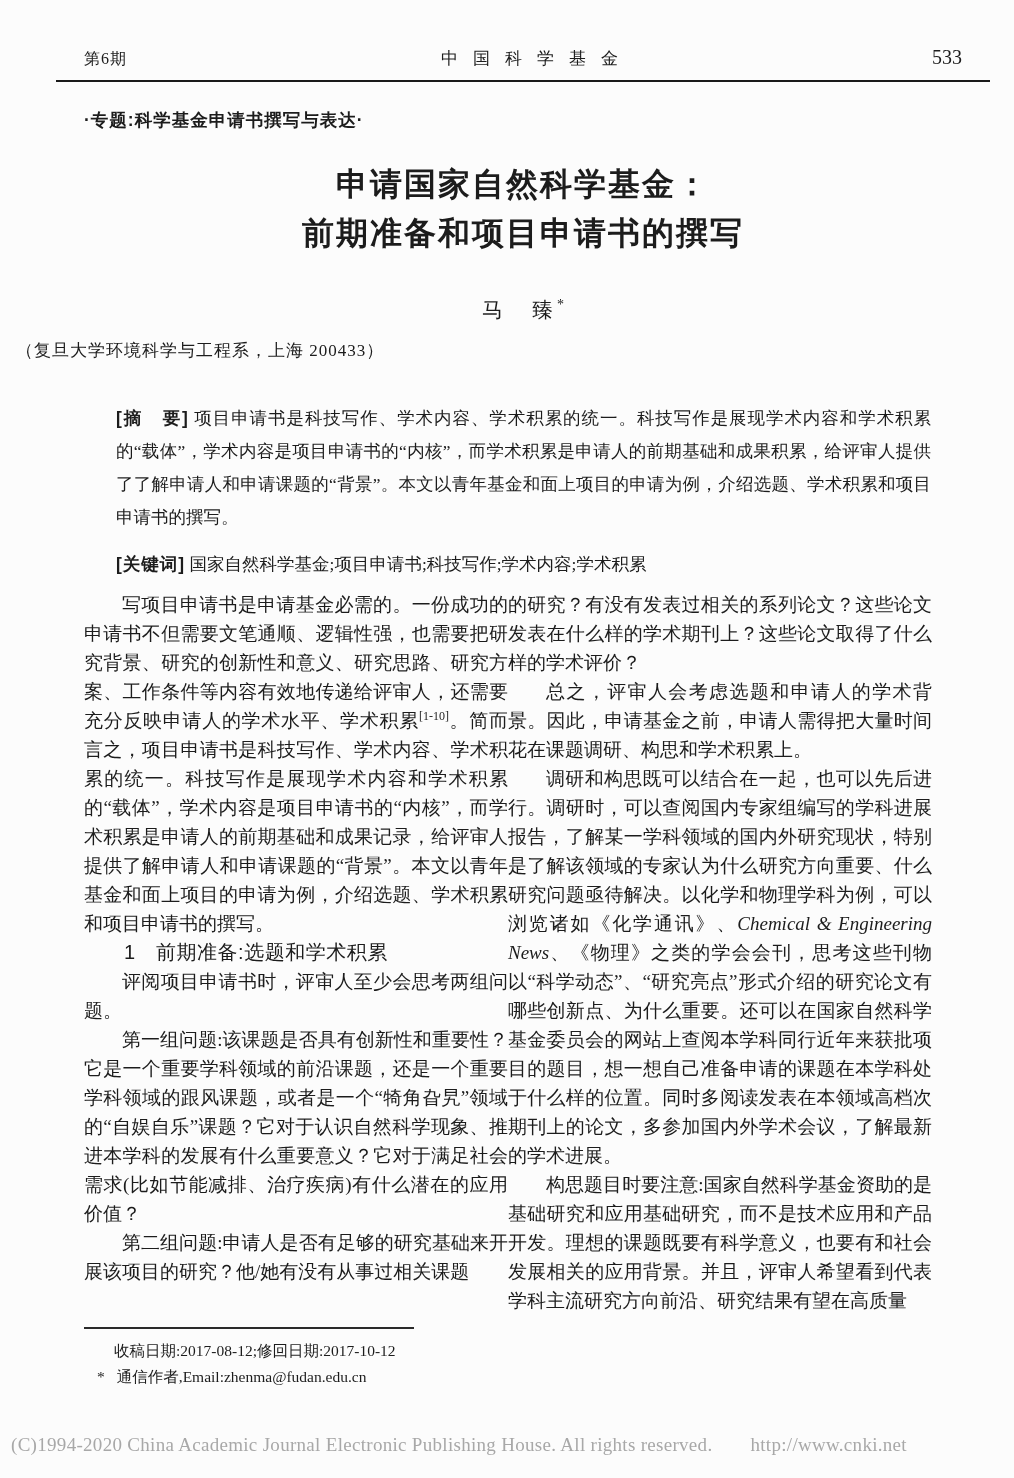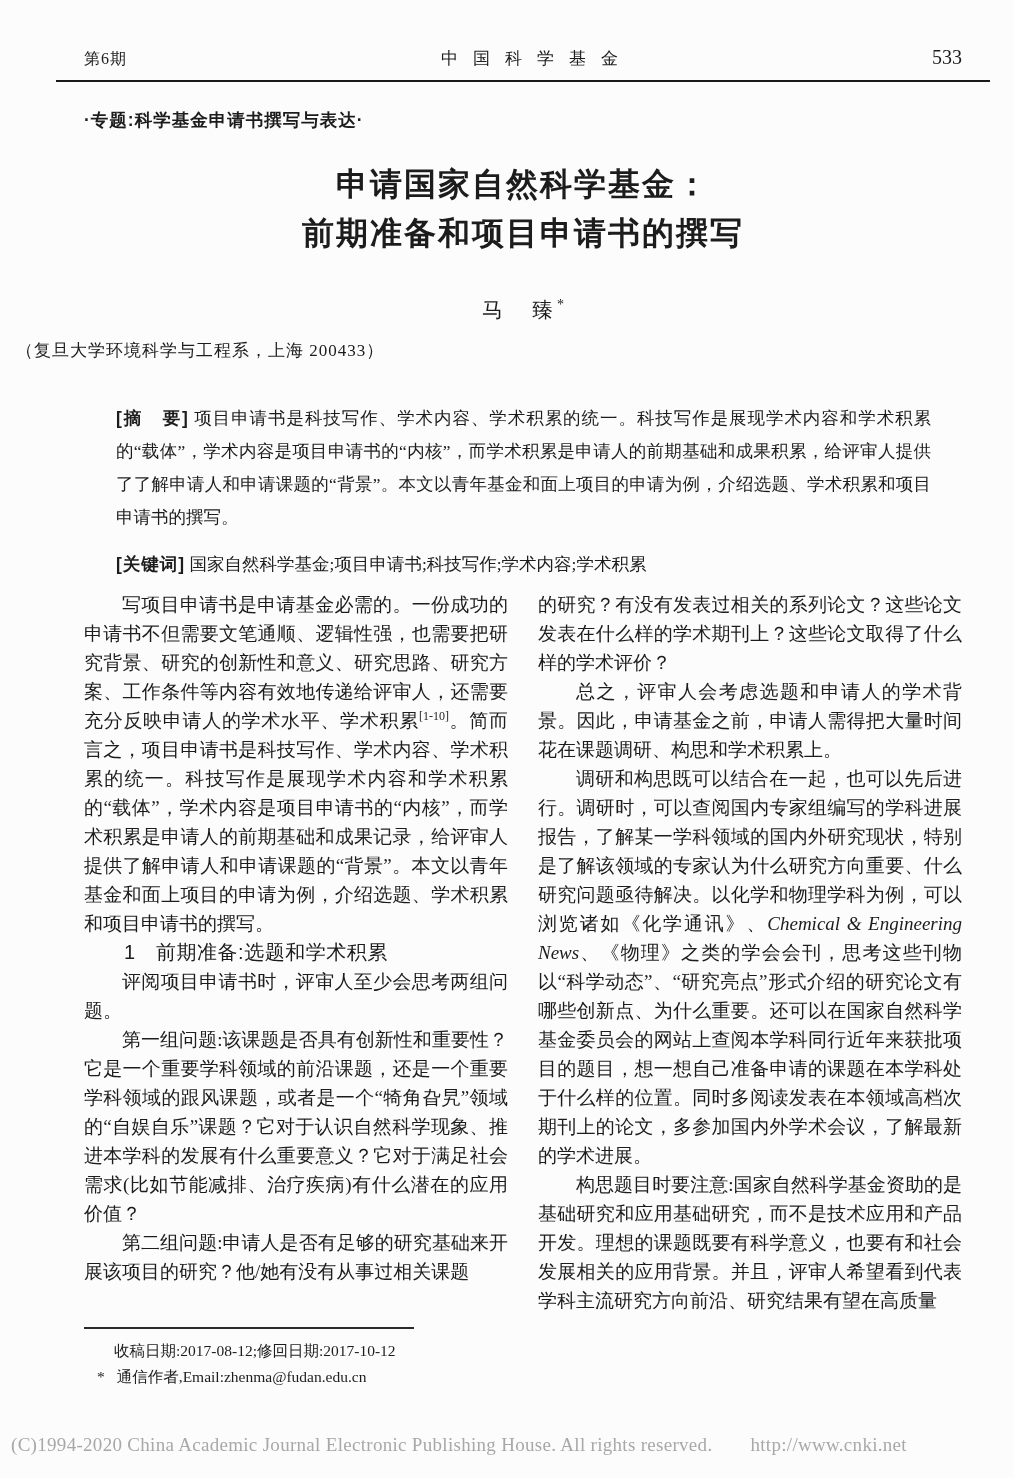--- a/index.html
+++ b/index.html
@@ -91,21 +91,20 @@
     line-height: 33px;
     text-align: justify;
   }
   .doi-line {
     margin: 5px 0 0 95px;
     font-size: 17px;
   }
   
   .columns {
     display: flex;
-    gap: 30px;
     margin: 9px 67px 0 68px;
   }
   .col {
     width: 424px;
     font-size: 19px;
     line-height: 29px;
     text-align: justify;
   }
   .col p {
     margin: 0;

